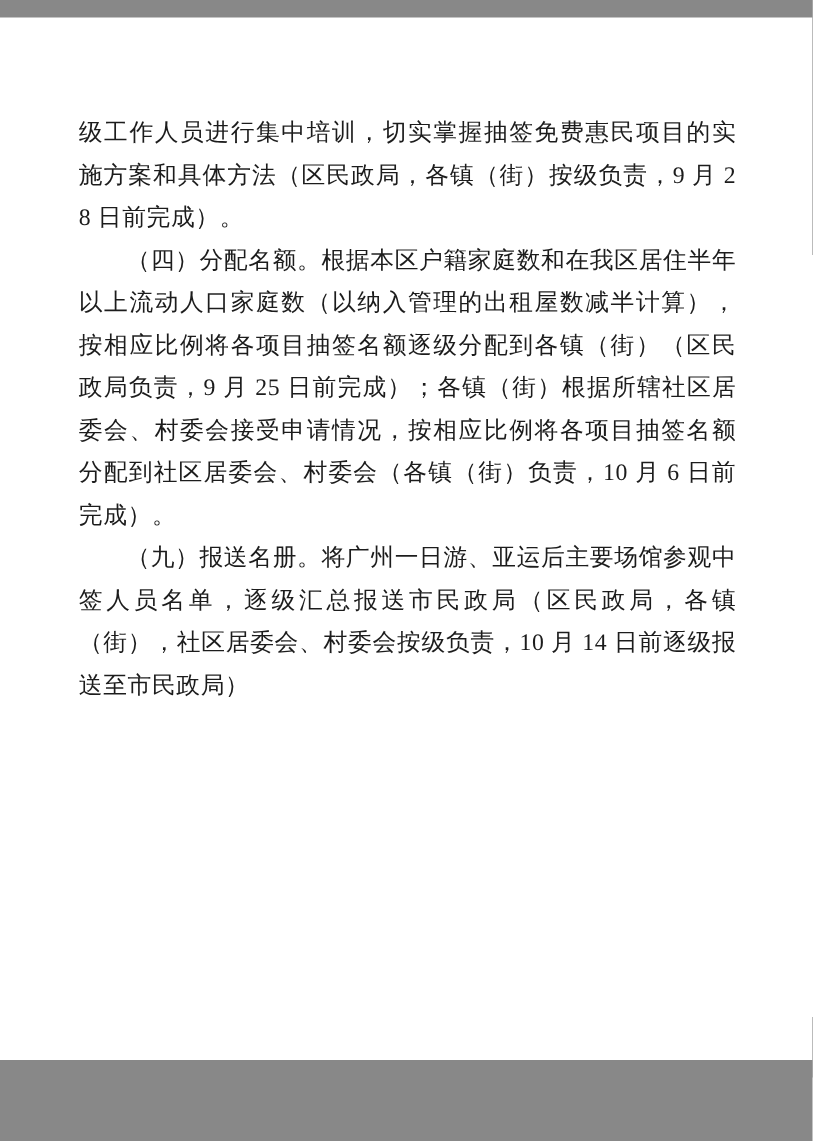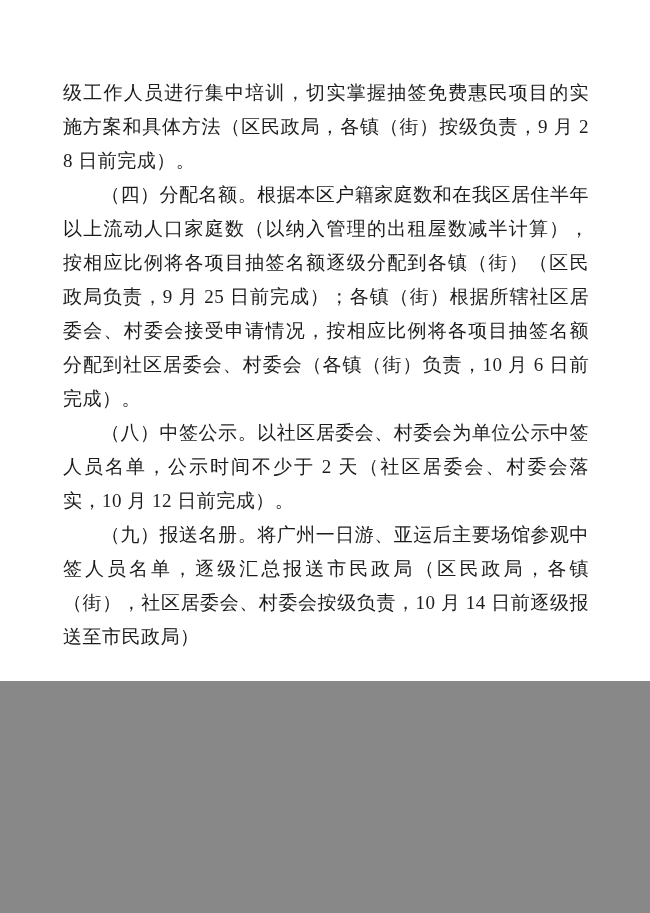--- a/index.html
+++ b/index.html
@@ -3,23 +3,23 @@
 <meta charset="utf-8">
 <style>
   html, body {
     margin: 0;
     padding: 0;
     background: #888;
   }
   .page {
     position: relative;
     width: 650px;
-    height: 681px;
+    height: 834px;
     background: #ffffff;
-    margin: 0 auto;
+    margin: 14px auto;
     overflow: hidden;
     font-family: "Liberation Serif", "DejaVu Serif", serif;
     color: #1c1c1c;
   }
   .textblock {
     position: absolute;
     left: 63px;
     top: 76px;
     width: 526px;
   }
@@ -45,17 +45,16 @@
     color: #222;
   }
 </style>
 </head>
 <body>
 
 <div class="page">
   <div class="textblock">
     <p>级工作人员进行集中培训，切实掌握抽签免费惠民项目的实施方案和具体方法（区民政局，各镇（街）按级负责，9 月 28 日前完成）。</p>
     <p class="indent">（四）分配名额。根据本区户籍家庭数和在我区居住半年以上流动人口家庭数（以纳入管理的出租屋数减半计算），按相应比例将各项目抽签名额逐级分配到各镇（街）（区民政局负责，9 月 25 日前完成）；各镇（街）根据所辖社区居委会、村委会接受申请情况，按相应比例将各项目抽签名额分配到社区居委会、村委会（各镇（街）负责，10 月 6 日前完成）。</p>
-    <p class="indent">（八）中签公示。以社区居委会、村委会为单位公示中签人员名单，公示时间不少于 2 天（社区居委会、村委会落实，10 月 12 日前完成）。</p>
     <p class="indent">（九）报送名册。将广州一日游、亚运后主要场馆参观中签人员名单，逐级汇总报送市民政局（区民政局，各镇（街），社区居委会、村委会按级负责，10 月 14 日前逐级报送至市民政局）</p>
   </div>
   <div class="page-number">6</div>
 </div>
 
 </body></html>

